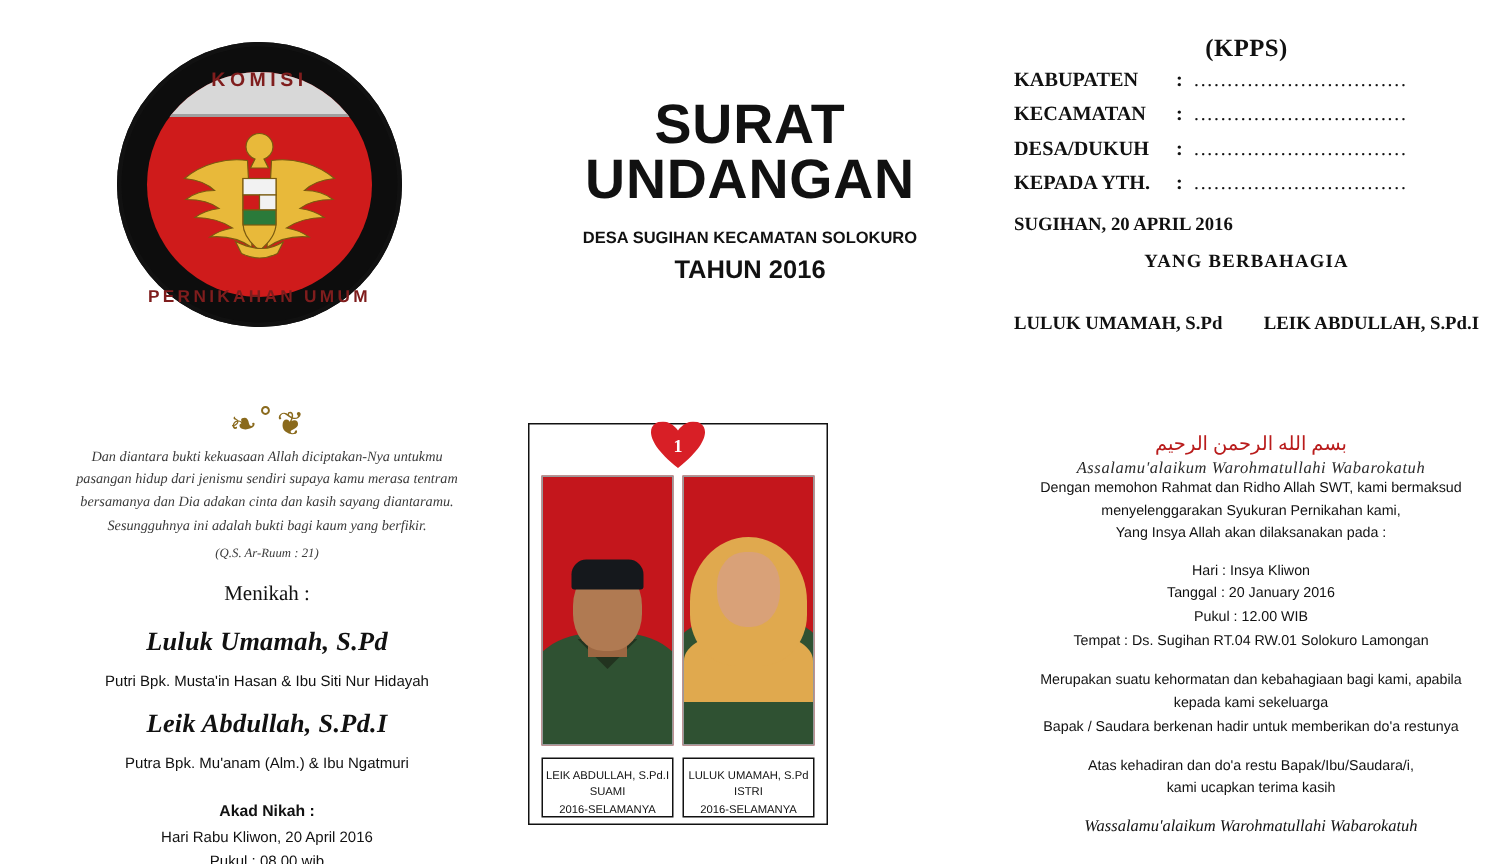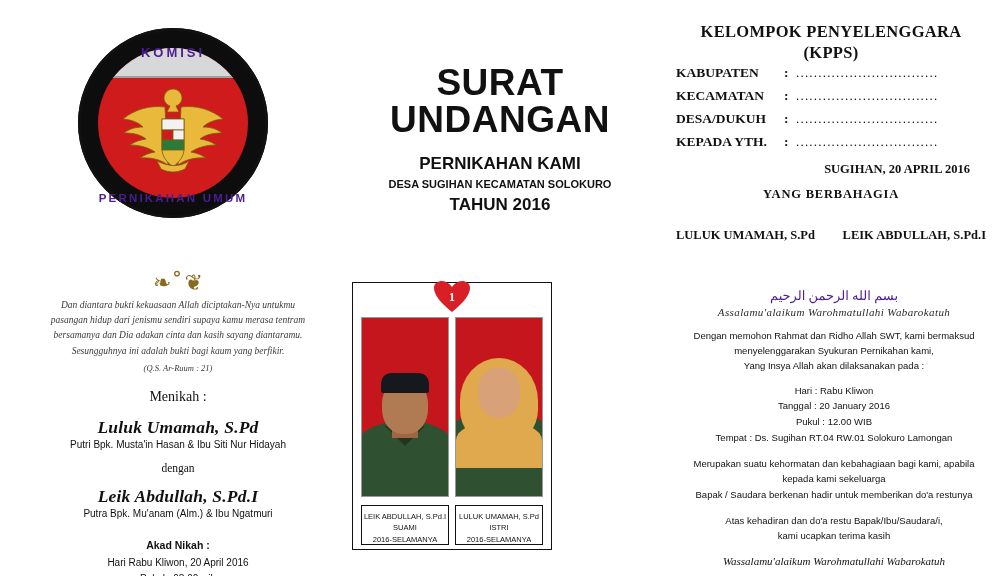--- a/index.html
+++ b/index.html
@@ -63,21 +63,21 @@
     top: 52%;
     transform: translate(-50%, -50%);
     width: 120px;
     height: 104px;
   }
   .logo-text-top, .logo-text-bottom {
     position: absolute;
     left: 0;
     width: 190px;
     text-align: center;
-    color: #4c1d95;
+    color: #7f1d1d;
     font-weight: bold;
     letter-spacing: 3px;
     font-size: 13px;
     font-family: "Liberation Sans", sans-serif;
   }
   .logo-text-top { top: 17px; }
   .logo-text-bottom { bottom: 14px; font-size: 11.5px; letter-spacing: 2.2px; }
 
   
   .title-block {
@@ -135,21 +135,21 @@
   .kpps-dots {
     flex: 1;
     letter-spacing: 1.2px;
     font-weight: normal;
     font-size: 13px;
     overflow: hidden;
     white-space: nowrap;
   }
   .kpps-place {
     margin-top: 12px;
-    text-align: right;
+    text-align: left;
     font-family: "Liberation Serif", serif;
     font-size: 12.5px;
     font-weight: bold;
     padding-right: 16px;
   }
   .kpps-happy {
     margin-top: 10px;
     text-align: center;
     font-family: "Liberation Serif", serif;
     font-size: 12.5px;
@@ -202,21 +202,21 @@
     font-family: "Liberation Serif", serif;
     font-style: italic;
     font-weight: bold;
     font-size: 17.5px;
     margin-top: 12px;
     letter-spacing: 0.2px;
   }
   .parent-line {
     font-family: "Liberation Sans", sans-serif;
     font-size: 10px;
-    margin-top: 1px;
+    margin-top: 11px;
   }
   .dengan {
     font-family: "Liberation Serif", serif;
     font-size: 11.5px;
     margin-top: 12px;
   }
   .akad {
     margin-top: 18px;
     font-family: "Liberation Sans", sans-serif;
     font-size: 10px;
@@ -355,25 +355,24 @@
   .bismillah {
     font-family: "Liberation Serif", serif;
     font-style: italic;
     font-size: 11px;
     color: #2a2a2a;
     letter-spacing: 0.4px;
   }
   .arabic-top {
     font-family: "Liberation Serif", serif;
     font-size: 13px;
-    color: #4c1d95;
+    color: #b91c1c;
     margin-bottom: 2px;
   }
   .intro {
-    margin-top: 10px;
     font-family: "Liberation Sans", sans-serif;
     font-size: 9.5px;
     line-height: 1.6;
   }
   .detail {
     margin-top: 9px;
     font-family: "Liberation Sans", sans-serif;
     font-size: 9.5px;
     line-height: 1.65;
   }
@@ -413,29 +412,27 @@
         <rect x="49" y="65" width="22" height="10" fill="#2a7a3a"></rect>
       </g>
     </svg>
     <div class="logo-text-top">KOMISI</div>
     <div class="logo-text-bottom">PERNIKAHAN UMUM</div>
   </div>
 
   <div class="title-block">
     <div class="title-main">SURAT UNDANGAN</div>
     <div class="title-sub">
-      <div>PERNIKAHAN KAMI</div>
       <div class="wide">DESA SUGIHAN KECAMATAN SOLOKURO</div>
       <div>TAHUN 2016</div>
     </div>
   </div>
 
   <div class="kpps">
     <div class="kpps-head">
-      <div>KELOMPOK PENYELENGGARA</div>
       <div>(KPPS)</div>
     </div>
     <div class="kpps-rows">
       <div class="kpps-row">
         <span class="kpps-label">KABUPATEN</span>
         <span class="kpps-colon">:</span>
         <span class="kpps-dots">................................</span>
       </div>
       <div class="kpps-row">
         <span class="kpps-label">KECAMATAN</span>
@@ -463,21 +460,20 @@
 
   <div class="left-body">
     <div class="quran-orn">❧ ْ ❦</div>
     <div class="ayat">
       <span>Dan diantara bukti kekuasaan Allah diciptakan-Nya untukmu pasangan hidup dari jenismu sendiri supaya kamu merasa tentram bersamanya dan Dia adakan cinta dan kasih sayang diantaramu. Sesungguhnya ini adalah bukti bagi kaum yang berfikir.</span>
       <span class="ref">(Q.S. Ar-Ruum : 21)</span>
     </div>
     <div class="menikah">Menikah :</div>
     <div class="bride-name">Luluk Umamah, S.Pd</div>
     <div class="parent-line">Putri Bpk. Musta'in Hasan &amp; Ibu Siti Nur Hidayah</div>
-    <div class="dengan">dengan</div>
     <div class="groom-name">Leik Abdullah, S.Pd.I</div>
     <div class="parent-line">Putra Bpk. Mu'anam (Alm.) &amp; Ibu Ngatmuri</div>
     <div class="akad">
       <div class="akad-title">Akad Nikah :</div>
       <div>Hari Rabu Kliwon, 20 April 2016</div>
       <div>Pukul :  08.00 wib</div>
 
     </div>
   </div>
 
@@ -519,21 +515,21 @@
 
   <div class="right-body">
     <div class="arabic-top">بسم الله الرحمن الرحيم</div>
     <div class="bismillah">Assalamu'alaikum Warohmatullahi Wabarokatuh</div>
     <div class="intro">
       <div>Dengan memohon Rahmat dan Ridho Allah SWT, kami bermaksud</div>
       <div>menyelenggarakan Syukuran Pernikahan kami,</div>
       <div>Yang Insya Allah akan dilaksanakan pada :</div>
     </div>
     <div class="detail">
-      <div>Hari      : Rabu Kliwon</div>
+      <div>Hari      : Insya Kliwon</div>
       <div>Tanggal : 20 January 2016</div>
       <div>Pukul    : 12.00 WIB</div>
       <div>Tempat : Ds. Sugihan RT.04 RW.01 Solokuro Lamongan</div>
     </div>
     <div class="para">
       <div>Merupakan suatu kehormatan dan kebahagiaan bagi kami, apabila</div>
       <div>kepada kami sekeluarga</div>
       <div>Bapak / Saudara berkenan hadir untuk memberikan do'a restunya</div>
     </div>
     <div class="para">

